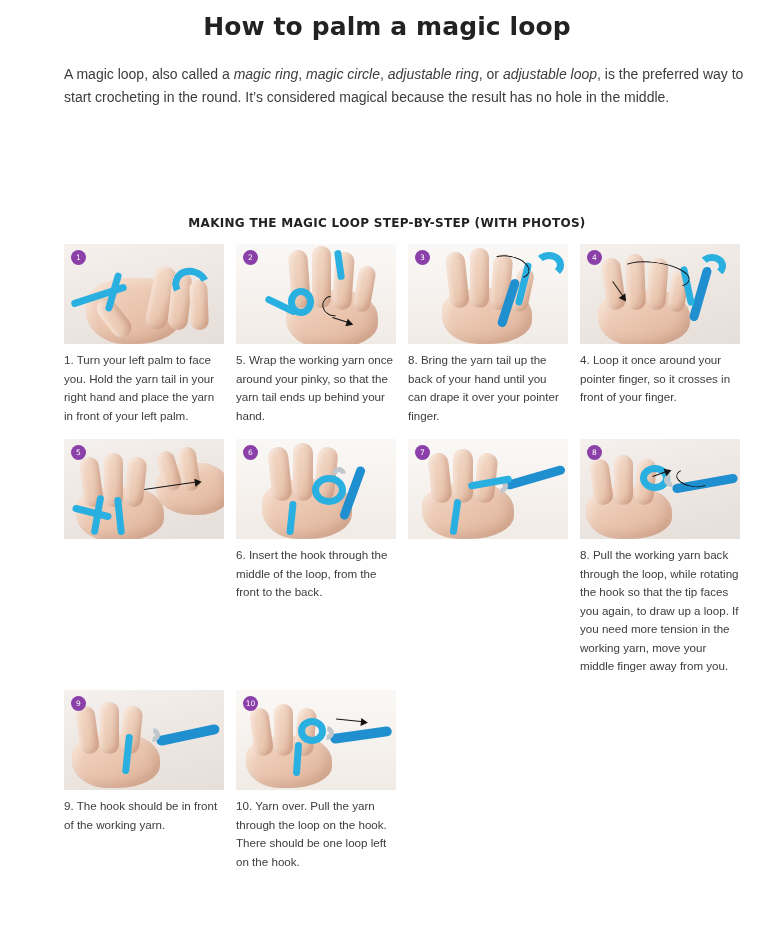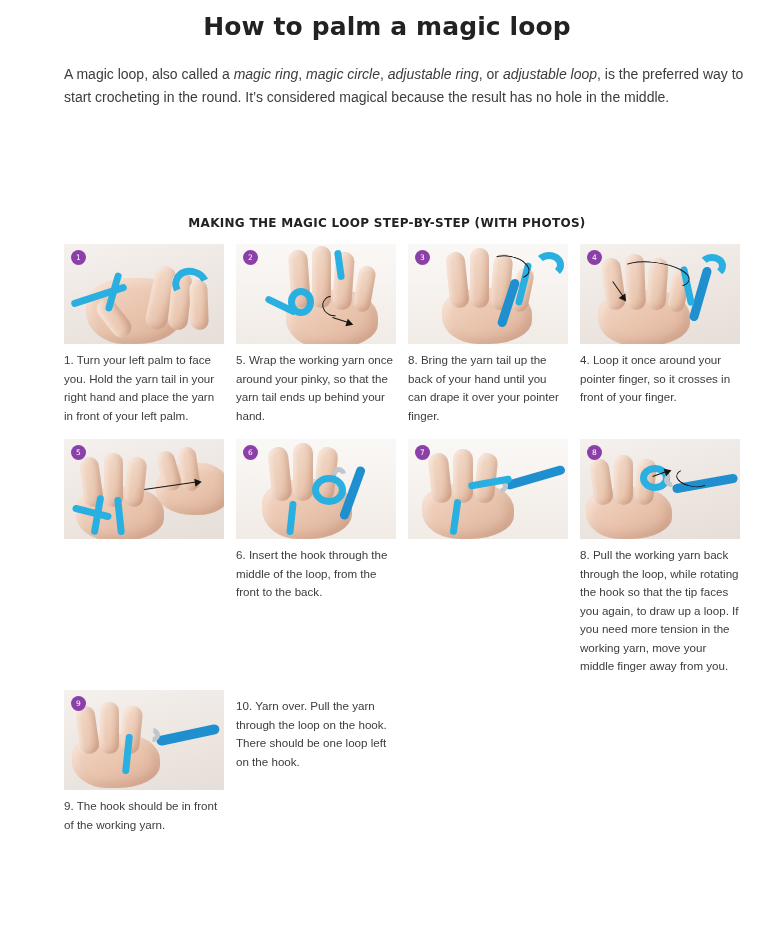--- a/index.html
+++ b/index.html
@@ -323,17 +323,30 @@
         <div class="finger" style="left:36px;top:12px;width:19px;height:52px;"></div>
         <div class="finger" style="left:58px;top:16px;width:19px;height:48px;transform:rotate(6deg);"></div>
         <div class="yarn" style="left:60px;top:44px;width:7px;height:40px;transform:rotate(6deg);"></div>
         <div class="hook" style="left:92px;top:40px;width:64px;height:10px;transform:rotate(-12deg);"></div>
         <div class="hook-tip" style="left:82px;top:38px;width:14px;height:14px;transform:rotate(140deg);"></div>
       </div>
       <div class="caption">9. The hook should be in front of the working yarn.</div>
     </div>
 
     <div class="cell">
+      <div class="photo">
+        <div class="scene bg-b"></div>
+        <div class="badge">10</div>
+        <div class="palm" style="left:10px;top:46px;width:86px;height:52px;"></div>
+        <div class="finger" style="left:16px;top:18px;width:19px;height:48px;transform:rotate(-8deg);"></div>
+        <div class="finger" style="left:38px;top:14px;width:19px;height:52px;"></div>
+        <div class="finger" style="left:60px;top:18px;width:19px;height:48px;transform:rotate(6deg);"></div>
+        <div class="yarn-c" style="left:62px;top:28px;width:28px;height:26px;"></div>
+        <div class="yarn" style="left:58px;top:52px;width:7px;height:34px;transform:rotate(4deg);"></div>
+        <div class="hook" style="left:94px;top:40px;width:62px;height:10px;transform:rotate(-8deg);"></div>
+        <div class="hook-tip" style="left:84px;top:36px;width:14px;height:14px;transform:rotate(140deg);"></div>
+        <div class="arrow" style="left:100px;top:30px;width:30px;transform:rotate(6deg);"></div>
+      </div>
       <div class="caption">10. Yarn over. Pull the yarn through the loop on the hook. There should be one loop left on the hook.</div>
     </div>
 
   </div>
 </div>
 
 </body></html>

